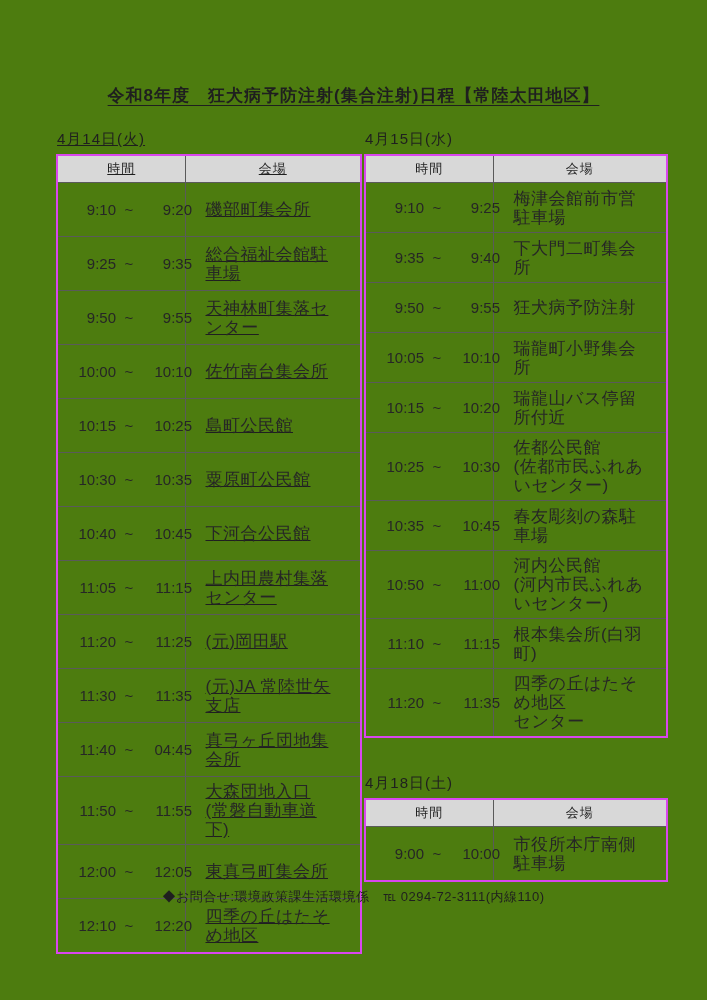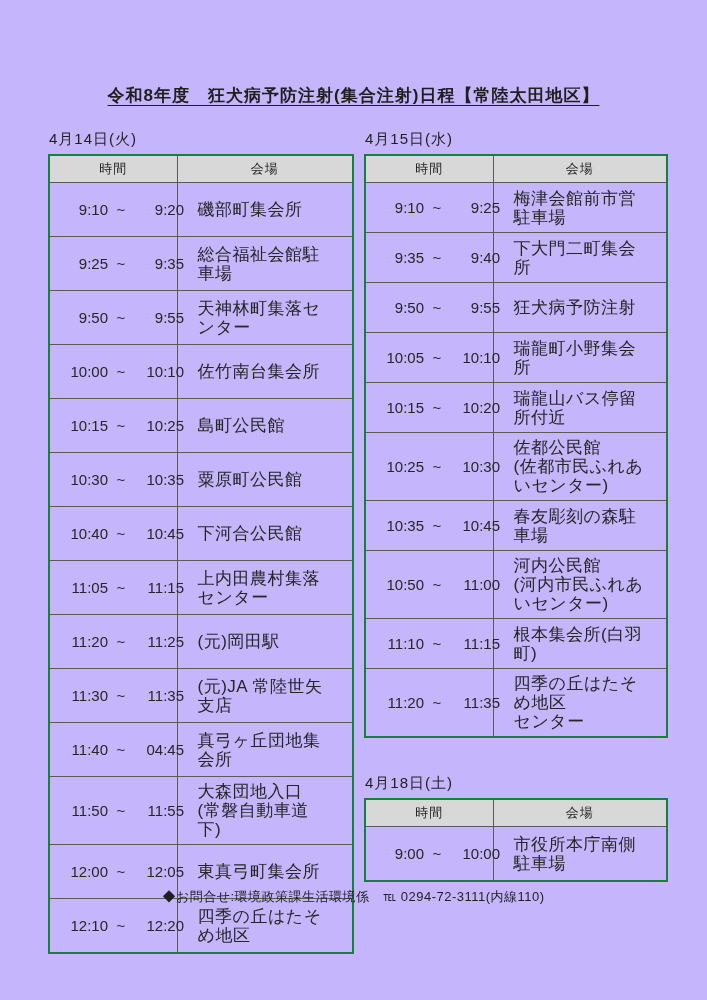--- a/index.html
+++ b/index.html
@@ -1,40 +1,40 @@
 <!DOCTYPE html>
 <html><head>
 <meta charset="utf-8">
 <style>
   html,body{margin:0;padding:0;background:#ffffff;}
   .page{
     position:relative;
     width:707px;height:1000px;
-    background:#c4b5fd;
+    background:#4d7c0f;
     color:#1f1f1f;
     font-family:"Liberation Sans", sans-serif;
     overflow:hidden;
   }
   .title{
     position:absolute;top:84px;left:0;width:100%;
     margin:0;text-align:center;
     font-size:17px;font-weight:bold;letter-spacing:1px;
     text-decoration:underline;
     text-underline-offset:4px;
   }
   .col{position:absolute;top:130px;}
-  .col-left{left:48px;width:306px;}
+  .col-left{left:56px;width:306px;text-decoration:underline;}
   .col-right{left:364px;width:304px;}
   .date-label{
     font-size:15px;line-height:18px;
     margin:0 0 6px 1px;color:#1f1f1f;letter-spacing:1px;
   }
   table.schedule{
     border-collapse:collapse;width:100%;table-layout:fixed;
-    border:2px solid #15803d;
+    border:2px solid #d946ef;
   }
   table.schedule th, table.schedule td{
     border:1px solid #5a5a5a;
   }
   table.schedule th{
     background:#d8d8d8;
     font-weight:normal;font-size:13px;height:26px;
     text-align:center;padding:0;letter-spacing:1px;color:#1f1f1f;
   }
   td.time-cell{

